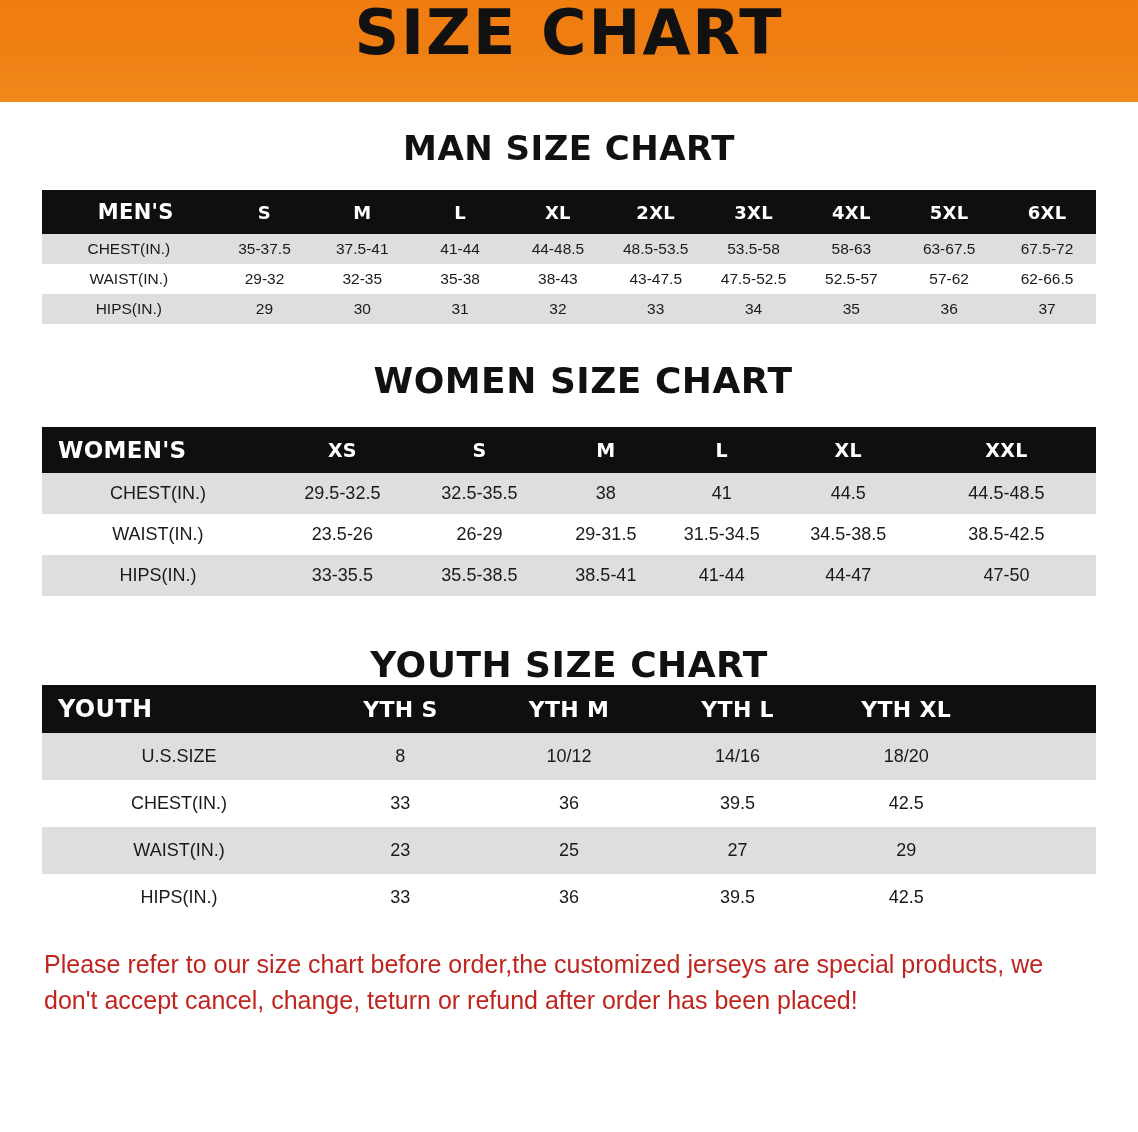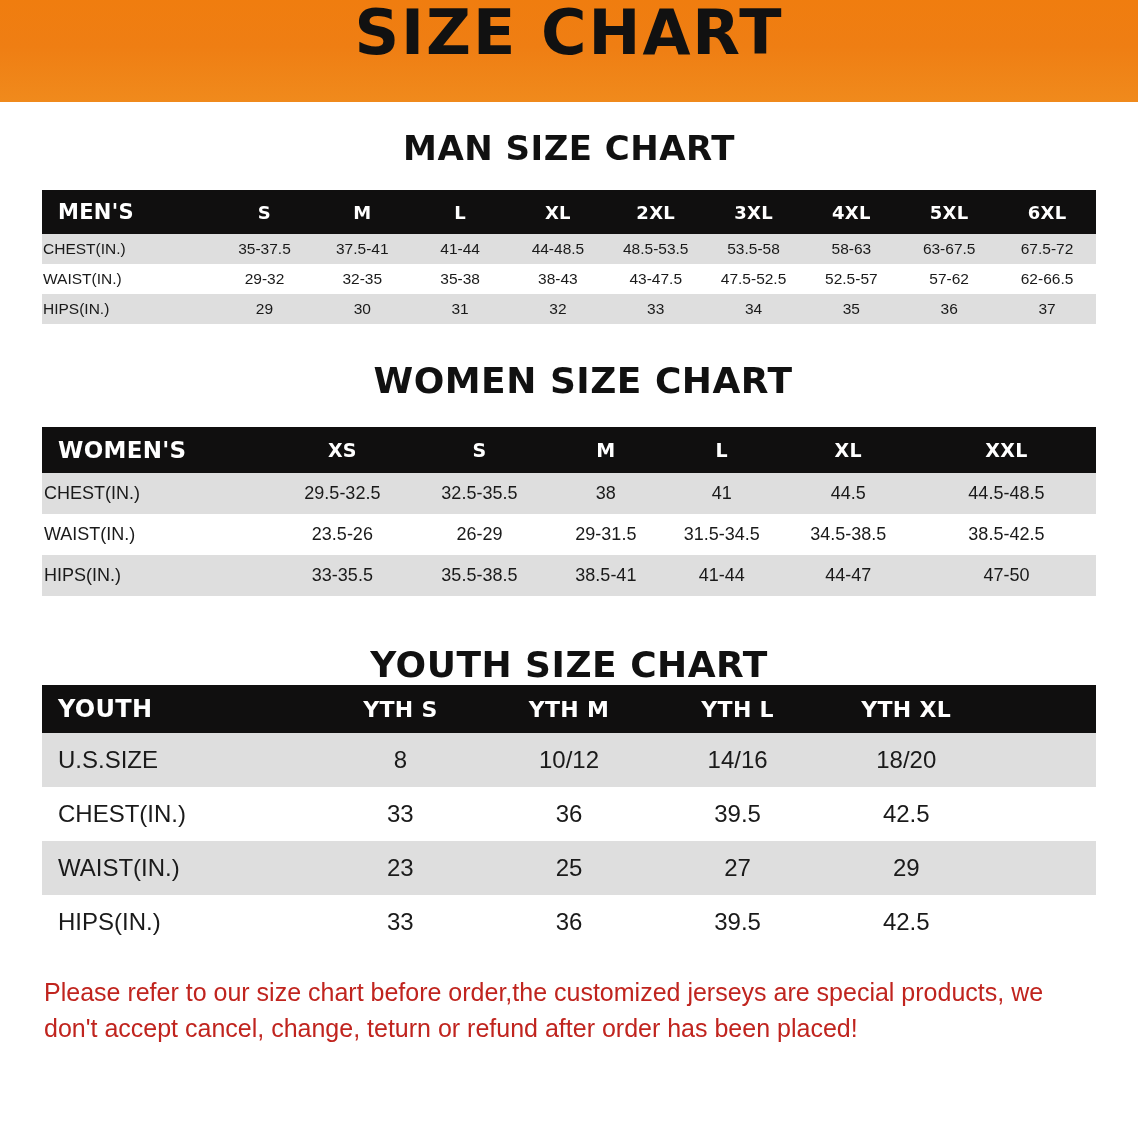--- a/index.html
+++ b/index.html
@@ -80,39 +80,39 @@
     font-size: 21px;
   }
   tbody td {
     font-size: 17px;
     text-align: center;
     padding: 7px 2px;
     color: #1a1a1a;
     font-family: "Liberation Sans", sans-serif;
   }
   tbody td.rowlabel {
-    text-align: left;
+    text-align: center;
     color: #1a1a1a;
     font-size: 17px;
   }
   tbody tr.shade td { background: #dedede; }
   tbody tr.plain td { background: #ffffff; }
 
   
-  .men thead th { font-size: 18px; }
+  .men thead th { font-size: 18px; text-align: center; }
   .men thead th.rowlabel { font-size: 21px; }
   .men tbody td { font-size: 15.5px; padding: 6px 1px; }
 
   .women thead th { font-size: 19px; }
   .women thead th.rowlabel { font-size: 23px; }
   .women tbody td { font-size: 18px; padding: 10px 2px; }
 
   .youth thead th { font-size: 22px; }
   .youth thead th.rowlabel { font-size: 24px; }
-  .youth tbody td { font-size: 24px; padding: 13px 16px; }
+  .youth tbody td { font-size: 18px; padding: 13px 16px; }
 
   
   .note {
     margin: 26px 44px 0 44px;
     color: #c0241e;
     font-family: "Liberation Sans", sans-serif;
     font-size: 25px;
     line-height: 1.42;
     text-align: left;
   }

